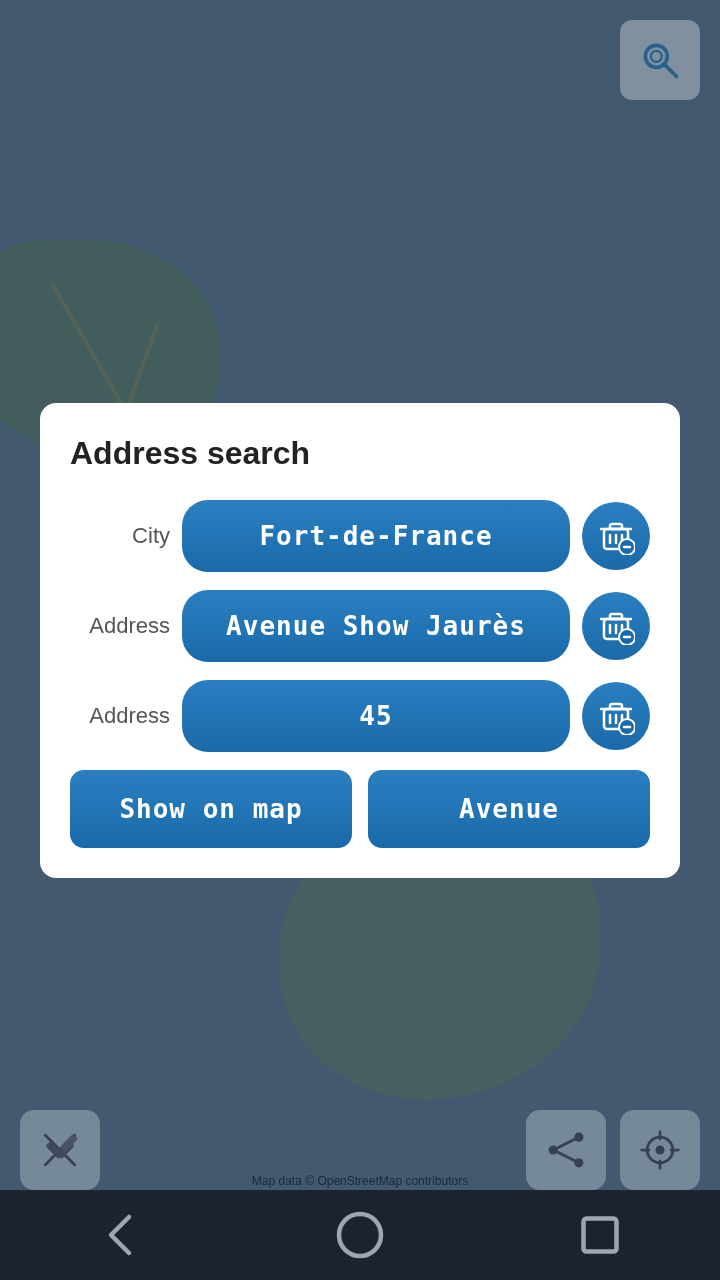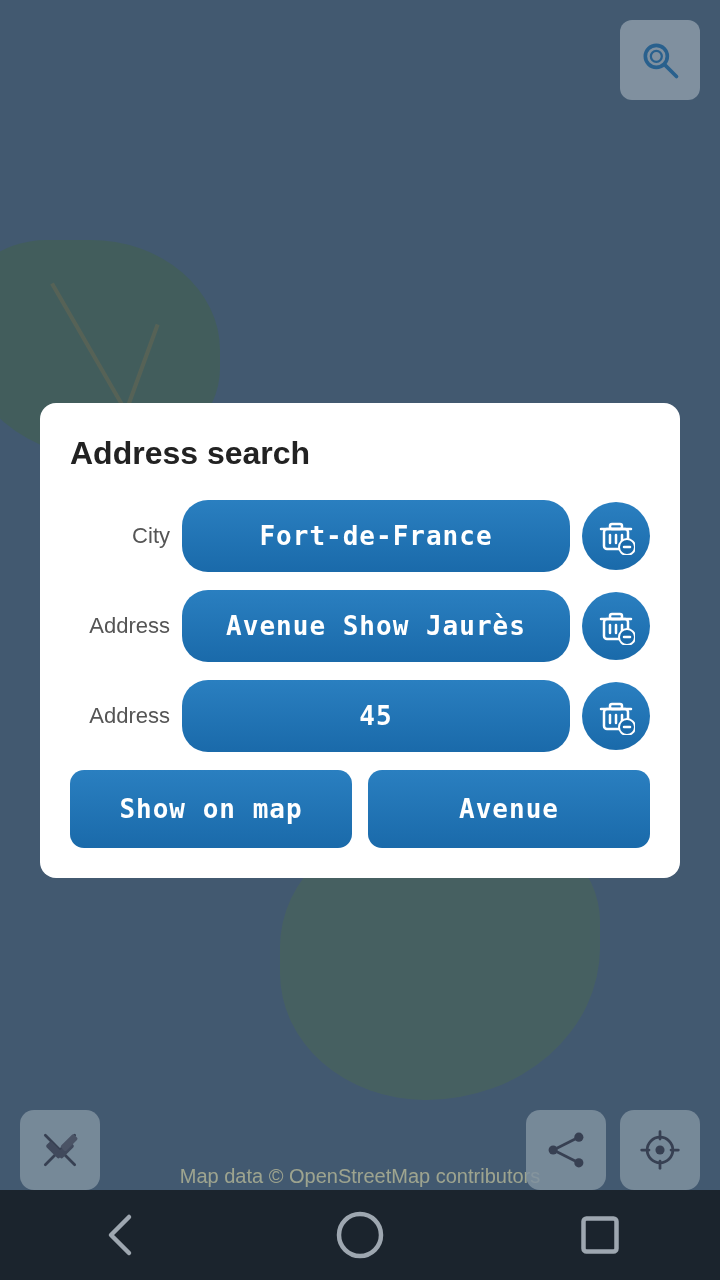--- a/index.html
+++ b/index.html
@@ -151,22 +151,22 @@
       justify-content: center;
       cursor: pointer;
     }
 
     
     .map-attribution {
       position: absolute;
       bottom: 92px;
       left: 0; right: 0;
       text-align: center;
-      font-size: 20px;
-      color: #fef9c3;
+      font-size: 12px;
+      color: #0f172a;
       z-index: 3;
     }
 
     
     .modal-overlay {
       position: absolute;
       top: 0; left: 0;
       width: 720px; height: 1280px;
       background: rgba(40, 60, 80, 0.45);
       z-index: 100;

